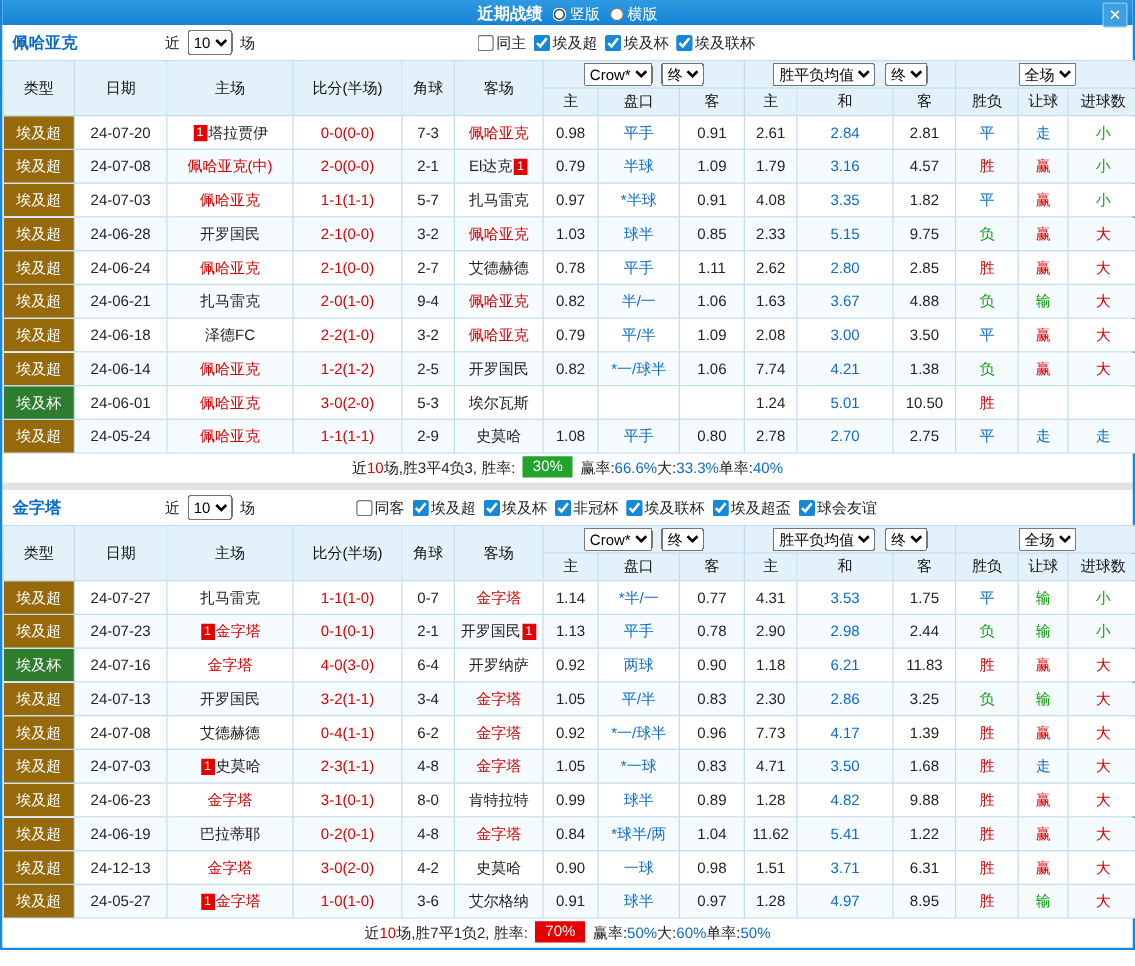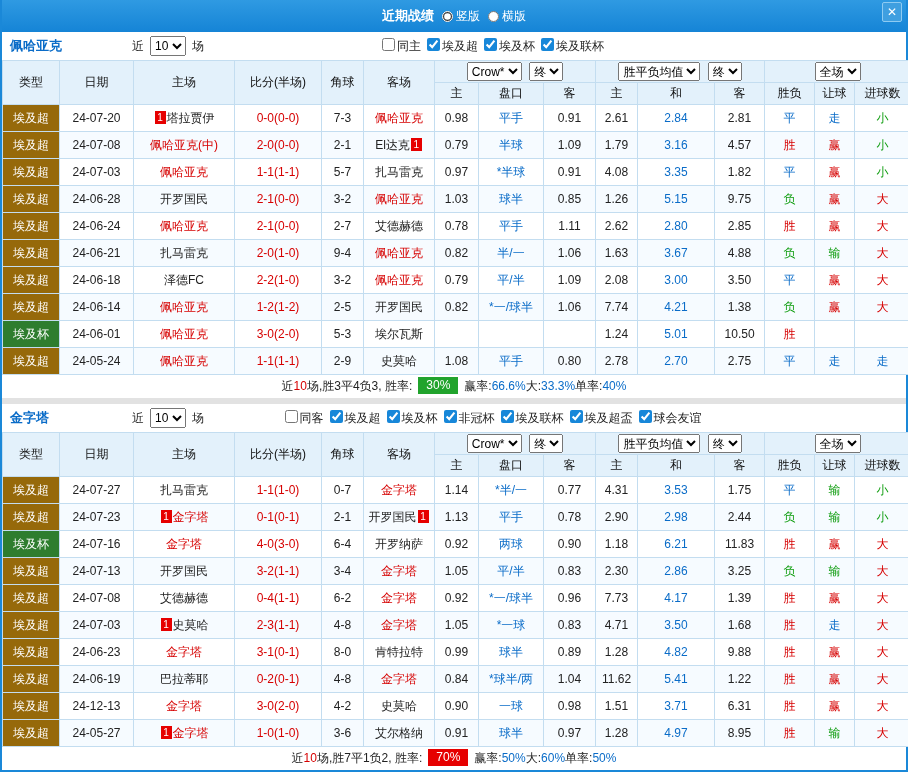--- a/index.html
+++ b/index.html
@@ -7,25 +7,25 @@
   body {
     width: 908px;
     font-family: "Liberation Sans", "DejaVu Sans", sans-serif;
     font-size: 12px;
     color: #222;
   }
   .app { width: 908px; border: 2px solid #1a88d8; border-top: none; background: #fff; }
 
   
   .titlebar {
-    height: 32px;
+    height: 20px;
     background: linear-gradient(#2f9ae2, #1584d6);
     color: #fff;
     display: flex;
-    align-items: center;
+    align-items: flex-end;
     position: relative;
   }
   .title-center {
     flex: 1;
     display: flex;
     justify-content: center;
     align-items: center;
     gap: 8px;
   }
   .window-title { font-weight: bold; font-size: 13px; }
@@ -41,21 +41,21 @@
     font-size: 12px; line-height: 17px; text-align: center;
     cursor: pointer;
   }
 
   
   .section-bar { display: flex; align-items: center; height: 28px; background: #fff; }
   .team-name { width: 130px; padding-left: 8px; font-size: 13px; font-weight: bold; color: #0a6cc8; }
   .bar-end { width: 130px; }
   .filters { flex: 1; display: flex; justify-content: center; align-items: center; gap: 6px; }
   .filters select { font-size: 12px; height: 20px; }
-  .filters label.cb { display: inline-flex; gap: 2px; cursor: pointer; }
+  .filters label.cb { display: inline-flex; align-items: center; gap: 2px; cursor: pointer; }
   .filters input[type="checkbox"] { width: 13px; height: 13px; accent-color: #1787d9; margin: 0; }
 
   
   table.stats { width: 100%; border-collapse: collapse; table-layout: fixed; font-size: 12px; }
   .stats th, .stats td {
     border: 1px solid #c3ddf0;
     text-align: center;
     padding: 0 1px;
     white-space: nowrap;
     overflow: hidden;
@@ -256,21 +256,21 @@
           <tr>
             <td class="league-super">埃及超</td>
             <td>24-06-28</td>
             <td><span>开罗国民</span></td>
             <td class="c-red">2-1(0-0)</td>
             <td>3-2</td>
             <td><span class="c-red">佩哈亚克</span></td>
             <td>1.03</td>
             <td class="c-blue">球半</td>
             <td>0.85</td>
-            <td>1.26</td>
+            <td>2.33</td>
             <td class="c-blue">5.15</td>
             <td>9.75</td>
             <td class="c-green">负</td>
             <td class="c-red">赢</td>
             <td class="c-red">大</td>
           </tr>
           <tr>
             <td class="league-super">埃及超</td>
             <td>24-06-24</td>
             <td><span class="c-red">佩哈亚克</span></td>

